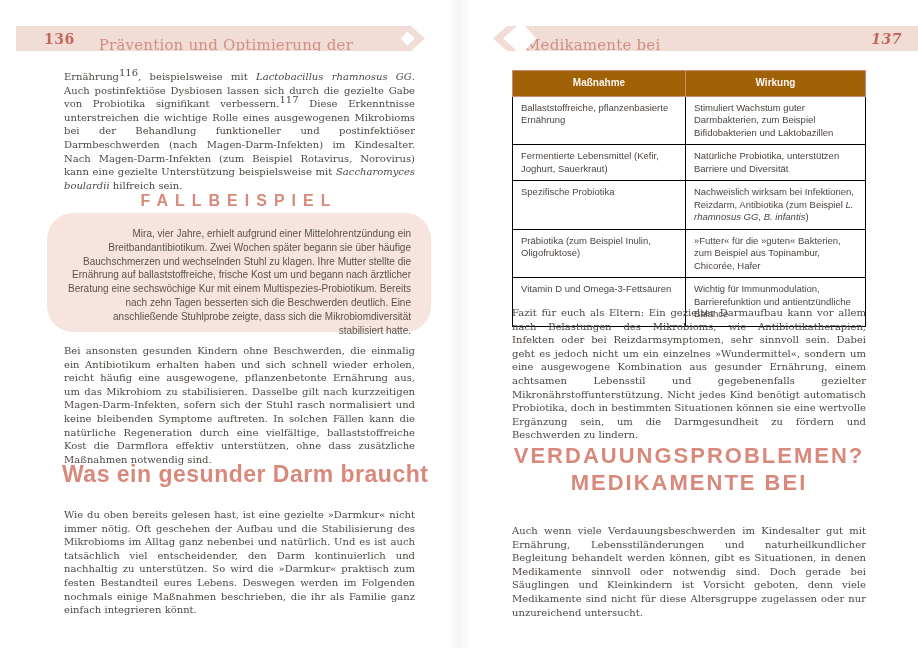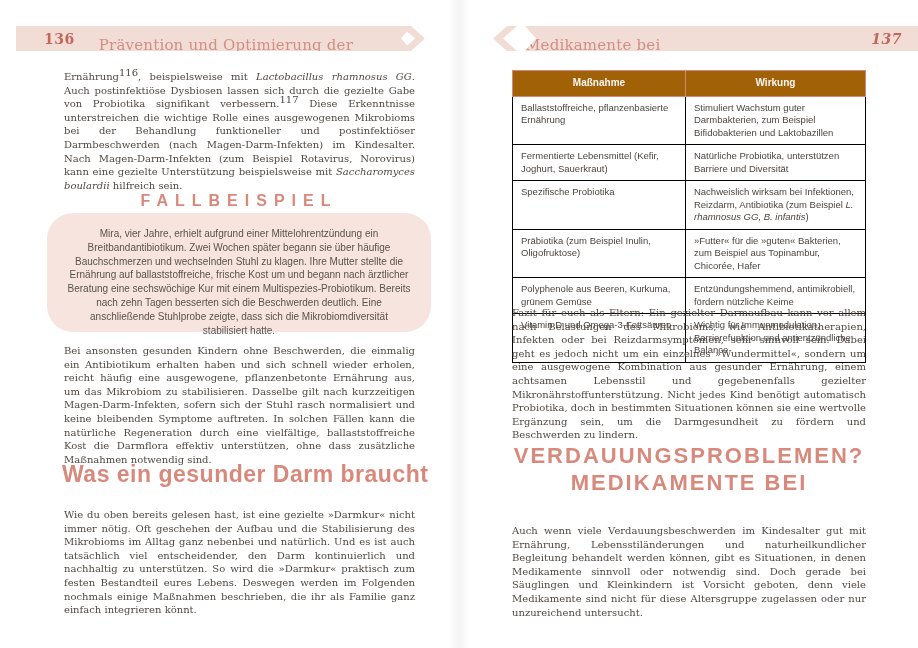--- a/index.html
+++ b/index.html
@@ -40,21 +40,21 @@
   .para i{font-style:italic;}
 
   .case-heading{
     position:absolute;text-align:center;
     font-family:"Liberation Sans",sans-serif;font-weight:bold;
     font-size:16px;letter-spacing:7px;color:#d8897b;
   }
   .case-box{
     position:absolute;background:#f7e4de;border-radius:26px;
     font-family:"Liberation Sans",sans-serif;font-size:10px;line-height:13.8px;
-    color:#5a524e;padding:14px 20px;box-sizing:border-box;text-align:center;
+    color:#5a524e;padding:14px 20px;box-sizing:border-box;text-align:right;
   }
 
   .section-heading{
     position:absolute;font-family:"Liberation Sans",sans-serif;font-weight:bold;
     font-size:23px;letter-spacing:0.5px;color:#d8897b;white-space:nowrap;
   }
   .chapter-heading{
     position:absolute;text-align:center;font-family:"Liberation Sans",sans-serif;
     font-weight:bold;font-size:22px;line-height:27px;letter-spacing:2px;color:#d8897b;
   }
@@ -128,24 +128,20 @@
           </tr>
           <tr>
             <td>Spezifische Probiotika</td>
             <td>Nachweislich wirksam bei Infektionen, Reizdarm, Antibiotika (zum Beispiel <i>L. rhamnosus GG, B. infantis</i>)</td>
           </tr>
           <tr>
             <td>Präbiotika (zum Beispiel Inulin, Oligofruktose)</td>
             <td>»Futter« für die »guten« Bakterien, zum Beispiel aus Topinambur, Chicorée, Hafer</td>
           </tr>
           <tr>
-            <td>Polyphenole aus Beeren, Kurkuma, grünem Gemüse</td>
-            <td>Entzündungshemmend, antimikrobiell, fördern nützliche Keime</td>
-          </tr>
-          <tr>
             <td>Vitamin D und Omega-3-Fettsäuren</td>
             <td>Wichtig für Immunmodulation, Barrierefunktion und antientzündliche Balance</td>
           </tr>
         </tbody>
     </table>
 
     <div class="para" style="left:53px;top:306px;width:354px;">Fazit für euch als Eltern: Ein gezielter Darmaufbau kann vor allem nach Belastungen des Mikrobioms, wie Antibiotikatherapien, Infekten oder bei Reizdarmsymptomen, sehr sinnvoll sein. Dabei geht es jedoch nicht um ein einzelnes »Wundermittel«, sondern um eine ausgewogene Kombination aus gesunder Ernährung, einem achtsamen Lebensstil und gegebenenfalls gezielter Mikronährstoffunterstützung. Nicht jedes Kind benötigt automatisch Probiotika, doch in bestimmten Situationen können sie eine wertvolle Ergänzung sein, um die Darmgesundheit zu fördern und Beschwerden zu lindern.</div>
 
     <div class="chapter-heading" style="left:38px;top:442px;width:384px;">
       <div>VERDAUUNGSPROBLEMEN?</div>

